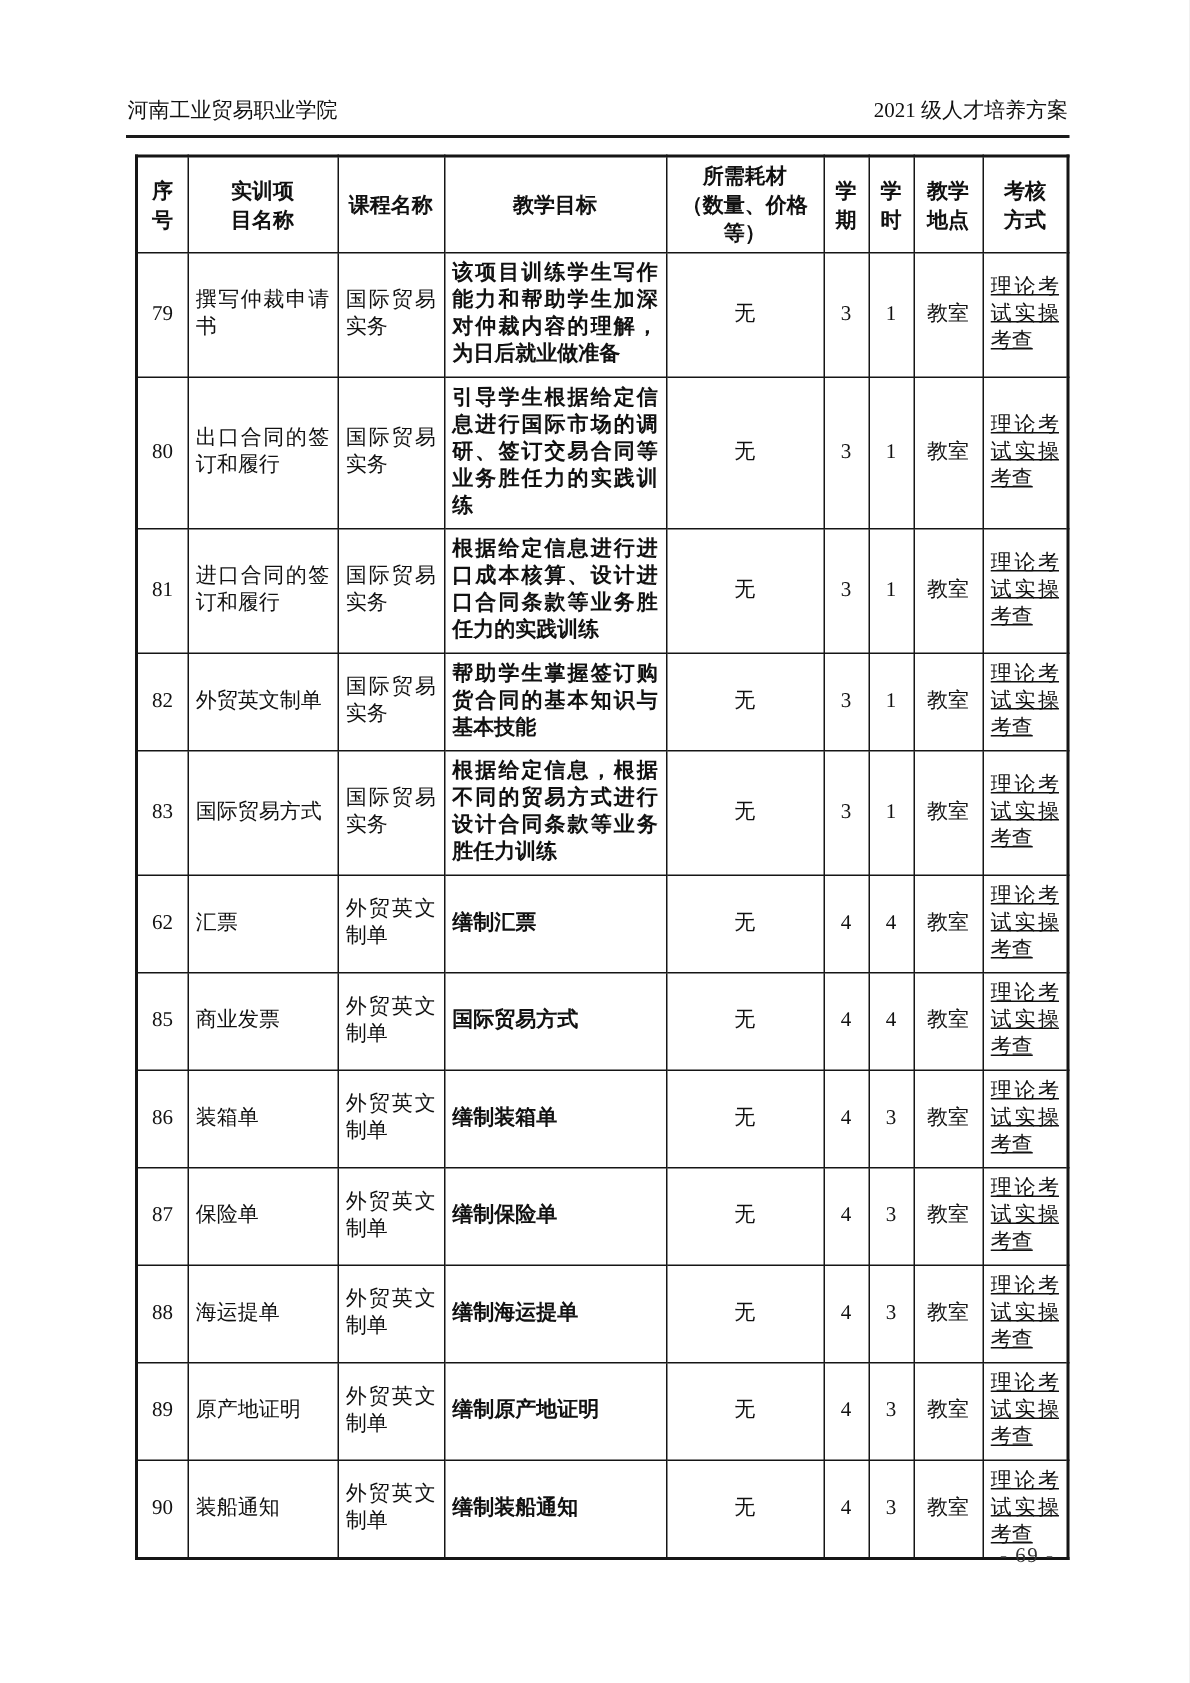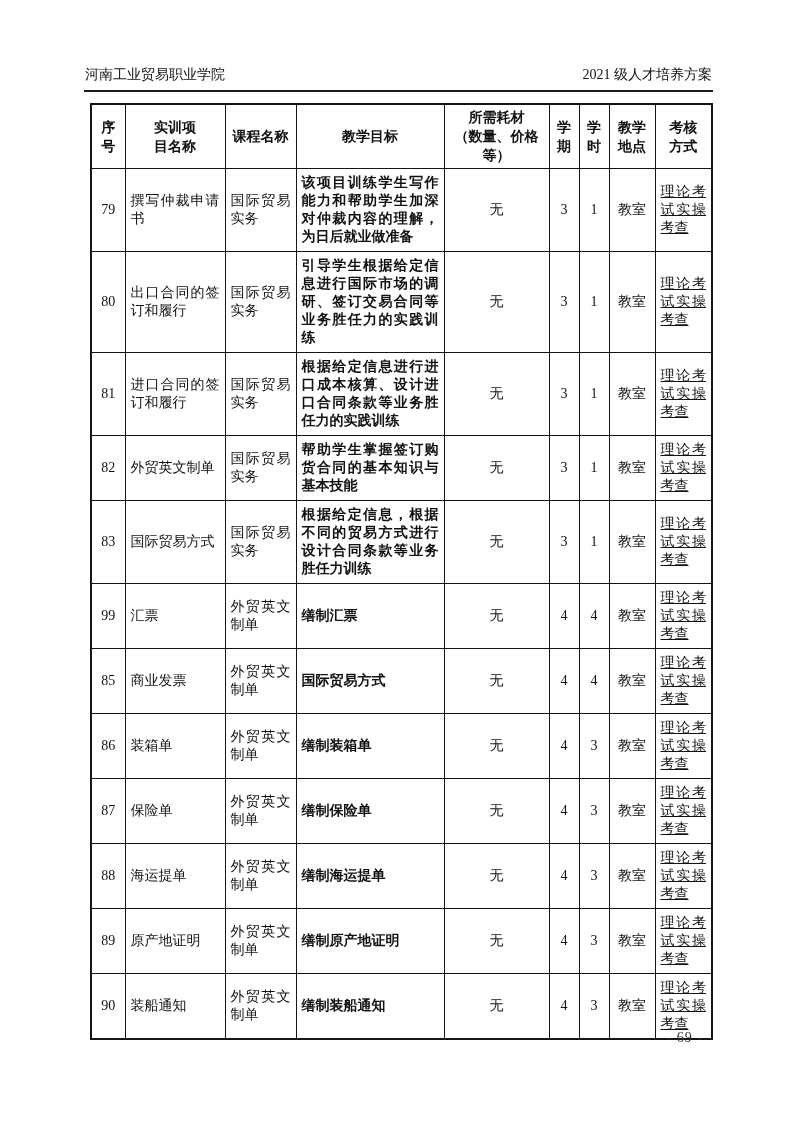--- a/index.html
+++ b/index.html
@@ -155,21 +155,21 @@
           <td class="col-project ctr">国际贸易方式</td>
           <td class="col-course">国际贸易实务</td>
           <td class="col-objective">根据给定信息，根据不同的贸易方式进行设计合同条款等业务胜任力训练</td>
           <td class="col-materials">无</td>
           <td class="col-semester">3</td>
           <td class="col-hours">1</td>
           <td class="col-location">教室</td>
           <td class="col-assessment">理论考试实操考查</td>
         </tr>
         <tr>
-          <td class="col-seq">99</td>
+          <td class="col-seq">62</td>
           <td class="col-project ctr">汇票</td>
           <td class="col-course">外贸英文制单</td>
           <td class="col-objective ctr">缮制汇票</td>
           <td class="col-materials">无</td>
           <td class="col-semester">4</td>
           <td class="col-hours">4</td>
           <td class="col-location">教室</td>
           <td class="col-assessment">理论考试实操考查</td>
         </tr>
         <tr>

